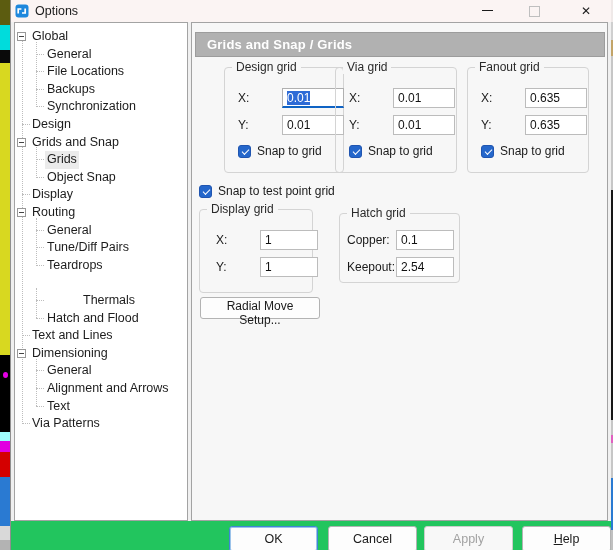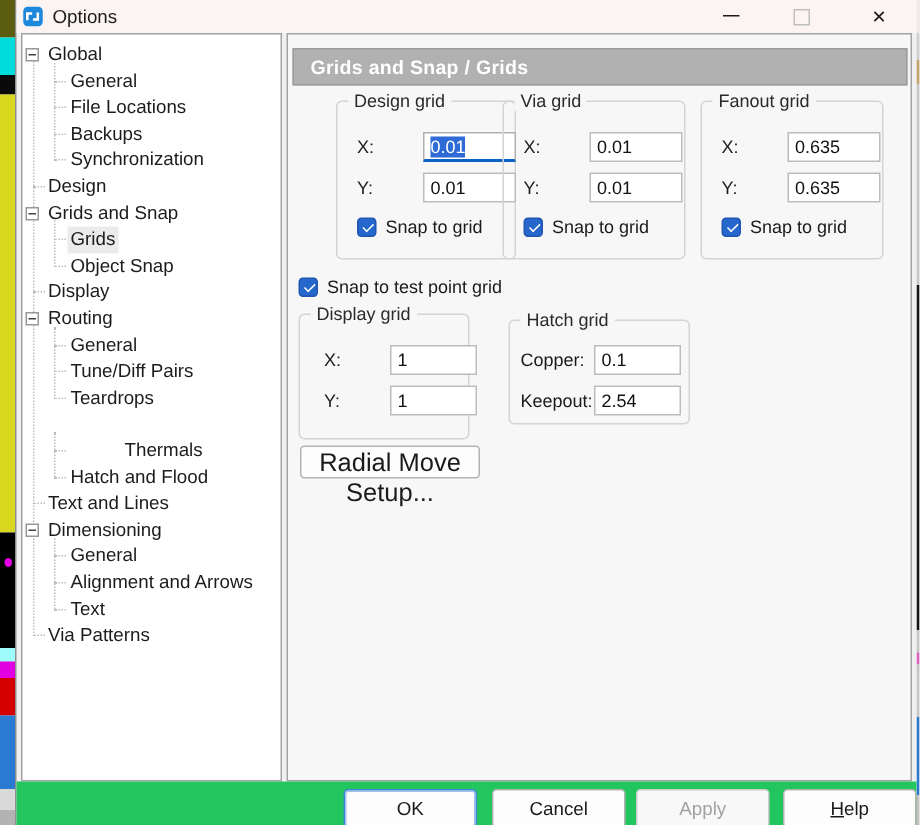--- a/index.html
+++ b/index.html
@@ -65,21 +65,21 @@
   .input.focused{border-color:#b0b0b0;border-bottom:2px solid #0f63c4;}
   .input .sel{background:#2e6bd6;color:#fff;}
   .cbrow{position:absolute;display:flex;align-items:center;}
   .checkbox{position:relative;width:13px;height:13px;background:#2567cb;border:1px solid #2055b0;
             border-radius:3px;box-sizing:border-box;flex:0 0 13px;}
   .checkbox::after{content:"";position:absolute;left:2.5px;top:3px;width:6px;height:3px;
             border-left:1.6px solid #fff;border-bottom:1.6px solid #fff;transform:rotate(-45deg);}
   .cblabel{margin-left:6px;font-size:12px;color:#1a1a1a;white-space:nowrap;}
   .btn{position:absolute;background:#fdfdfd;border:1px solid #b3b3b3;border-radius:3px;
        font-family:inherit;font-size:12.5px;color:#1a1a1a;}
-  .btn.radial{left:8px;top:274px;width:120px;height:22px;font-size:17px;}
+  .btn.radial{left:8px;top:274px;width:120px;height:22px;font-size:12px;}
   
   .footer{position:absolute;left:0;top:499px;width:100%;height:29px;background:#22c55e;}
   .footer .btn{top:5px;width:89px;height:26px;}
   .btn.ok{left:218px;border:1px solid #3f85d6;box-shadow:inset 0 0 0 1px #9cc3ea;}
   .btn.cancel{left:317px;}
   .btn.apply{left:413px;color:#a2a2a2;background:#f8f8f8;border-color:#cccccc;}
   .btn.help{left:511px;}
   .ul{text-decoration:underline;}
 </style>
 </head>

